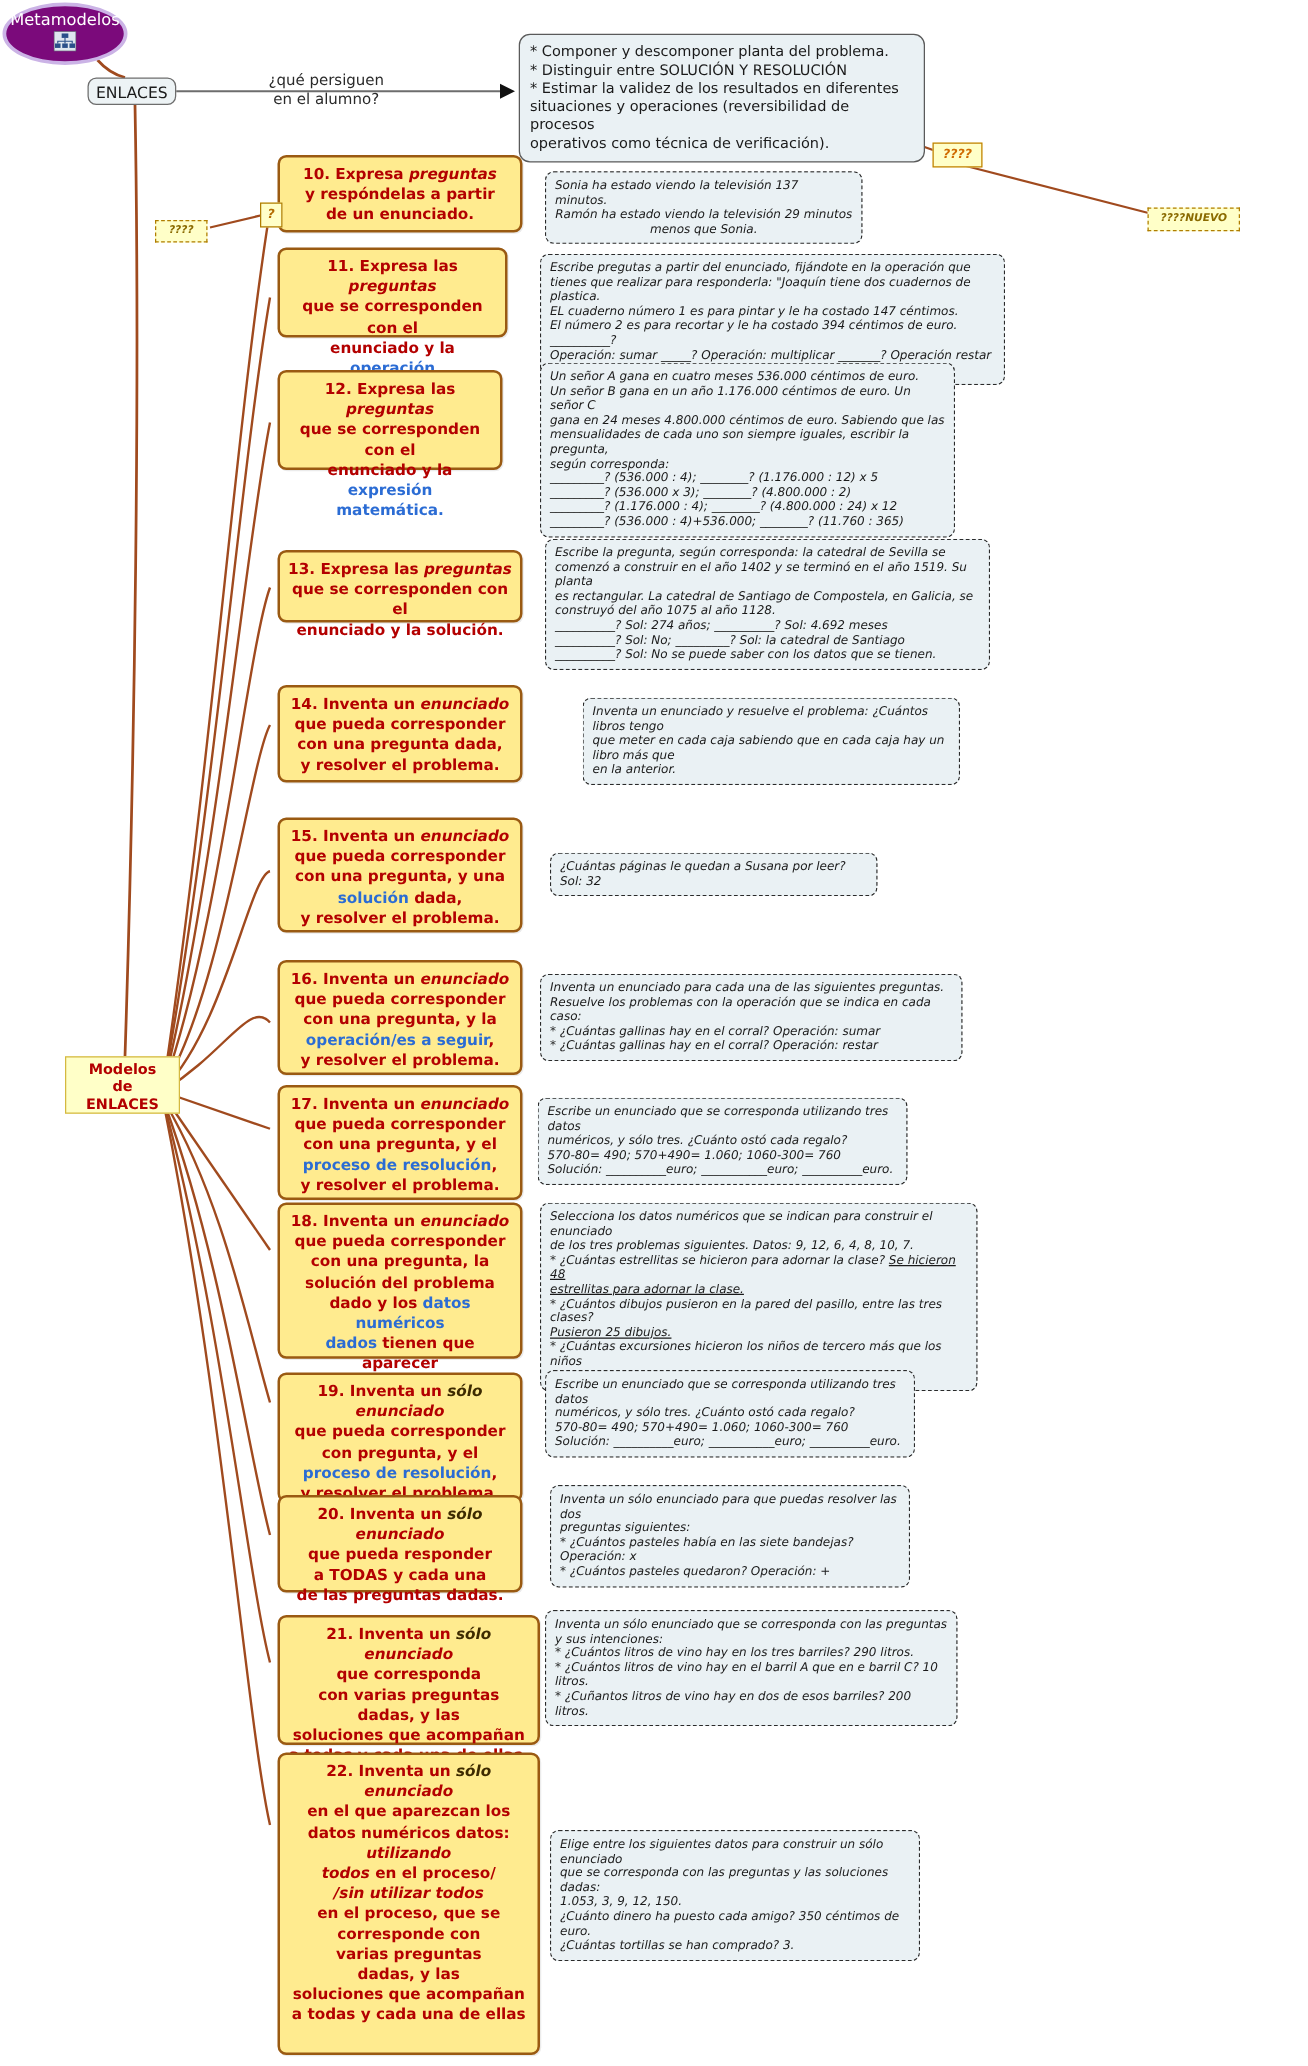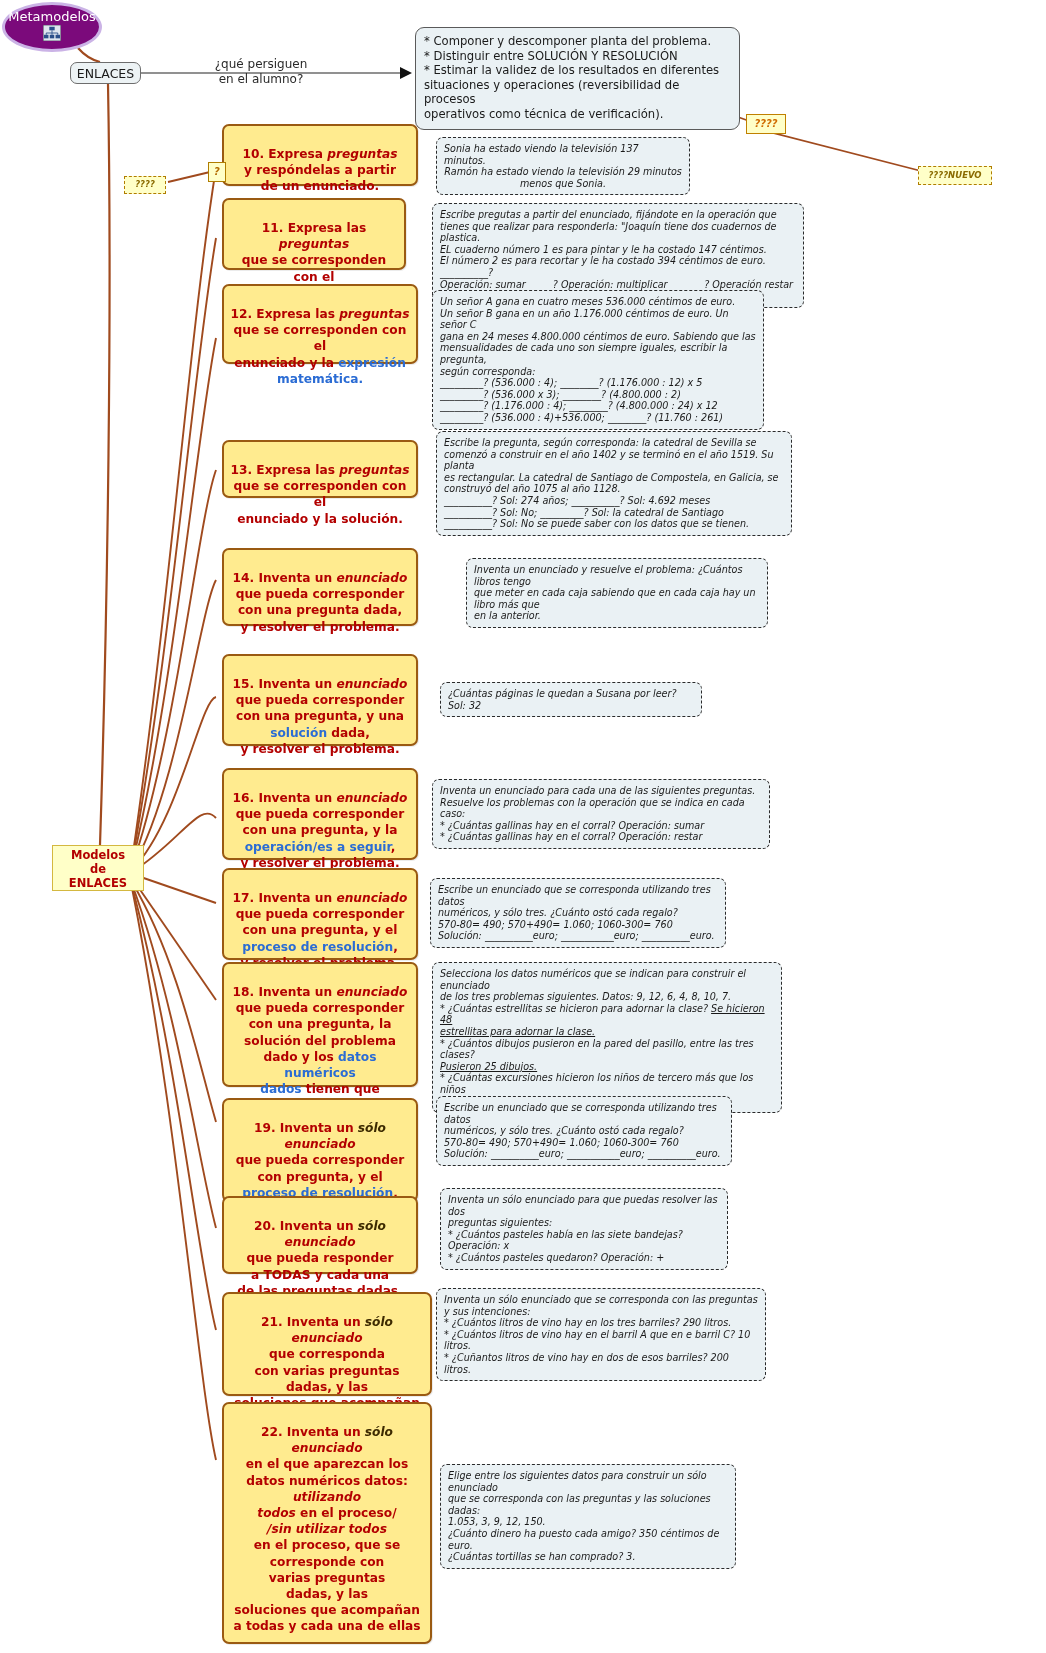--- a/index.html
+++ b/index.html
@@ -67,21 +67,21 @@
   
   .topic{
     background:#ffeb8f;
     border:2.2px solid #9a5a12;
     border-radius:7px;
     color:#b30000;
     font-weight:bold;
     text-align:center;
     font-size:12.2px;
     line-height:16.2px;
-    padding:20px 5px;
+    padding:5px 5px;
     z-index:5;
     box-shadow:1px 1px 0 rgba(0,0,0,.08);
   }
   .topic em{font-style:italic;font-weight:bold;}
   .topic .bl{color:#2b6cd4;}
   .topic .bk{color:#3d2a00;}
 
   
   .note{
     background:#eaf1f4;
@@ -172,21 +172,21 @@
     <div>operativos como técnica de verificación).</div>
   </div>
 
   <div class="qmark" style="left:124px;top:176px;width:40px;height:16px;line-height:15px;">????</div>
   <div class="qmark solid" style="left:208px;top:162px;width:16px;height:18px;line-height:17px;">?</div>
   <div class="qmark solid orange" style="left:746px;top:114px;width:38px;height:18px;line-height:17px;">????</div>
   <div class="qmark" style="left:918px;top:166px;width:72px;height:17px;line-height:16px;">????NUEVO</div>
 
   <div class="node topic" style="left:222px;top:124px;width:196px;height:62px;">10. Expresa <em>preguntas</em><br>y respóndelas a partir<br>de un enunciado.</div>
   <div class="node topic" style="left:222px;top:198px;width:184px;height:72px;">11. Expresa las <em>preguntas</em><br>que se corresponden con el<br>enunciado y la <span class="bl">operación<br>matemática.</span></div>
-  <div class="node topic" style="left:222px;top:284px;width:196px;height:80px;">12. Expresa las <em>preguntas</em><br>que se corresponden con el<br>enunciado y la <span class="bl">expresión<br>matemática.</span></div>
+  <div class="node topic" style="left:222px;top:296px;width:180px;height:80px;">12. Expresa las <em>preguntas</em><br>que se corresponden con el<br>enunciado y la <span class="bl">expresión<br>matemática.</span></div>
   <div class="node topic" style="left:222px;top:440px;width:196px;height:58px;">13. Expresa las <em>preguntas</em><br>que se corresponden con el<br>enunciado y la solución.</div>
   <div class="node topic" style="left:222px;top:548px;width:196px;height:78px;">14.  Inventa un <em>enunciado</em><br>que pueda corresponder<br>con una pregunta dada,<br>y resolver el problema.</div>
   <div class="node topic" style="left:222px;top:654px;width:196px;height:92px;">15.  Inventa un <em>enunciado</em><br>que pueda corresponder<br>con una pregunta, y una<br><span class="bl">solución</span> dada,<br>y resolver el problema.</div>
   <div class="node topic" style="left:222px;top:768px;width:196px;height:92px;">16.  Inventa un <em>enunciado</em><br>que pueda corresponder<br>con una pregunta, y la<br><span class="bl">operación/es a seguir</span>,<br>y resolver el problema.</div>
   <div class="node topic" style="left:222px;top:868px;width:196px;height:92px;">17.  Inventa un <em>enunciado</em><br>que pueda corresponder<br>con una pregunta, y el<br><span class="bl">proceso de resolución</span>,<br>y resolver el problema.</div>
   <div class="node topic" style="left:222px;top:962px;width:196px;height:125px;">18.  Inventa un <em>enunciado</em><br>que pueda corresponder<br>con una pregunta, la<br>solución del problema<br>dado y los <span class="bl">datos numéricos<br>dados</span> tienen que aparecer<br>en el eununciado.</div>
   <div class="node topic" style="left:222px;top:1098px;width:196px;height:104px;">19. Inventa un <em class="bk">sólo</em>  <em>enunciado</em><br>que pueda corresponder<br>con  pregunta, y el<br><span class="bl">proceso de resolución</span>,<br>y resolver el problema.</div>
   <div class="node topic" style="left:222px;top:1196px;width:196px;height:78px;">20. Inventa un <em class="bk">sólo</em>  <em>enunciado</em><br>que pueda responder<br>a TODAS  y cada una<br>de las preguntas dadas.</div>
   <div class="node topic" style="left:222px;top:1292px;width:210px;height:104px;">21. Inventa un <em class="bk">sólo</em>  <em>enunciado</em><br>que corresponda<br>con varias preguntas<br>dadas, y las<br>soluciones que acompañan<br>a todas y cada una de ellas.</div>
   <div class="node topic" style="left:222px;top:1402px;width:210px;height:242px;">22. Inventa un <em class="bk">sólo</em>  <em>enunciado</em><br>en el que aparezcan los<br>datos numéricos datos:<br><em>utilizando</em><br><em>todos</em>  en el proceso/<br><em>/sin utilizar todos</em><br>en el proceso, que se<br>corresponde con<br>varias preguntas<br>dadas, y las<br>soluciones que acompañan<br>a todas y cada una de ellas</div>
@@ -205,21 +205,21 @@
     </div>
   <div class="node note" style="left:432px;top:290px;width:332px;">
       <div>Un señor A gana en cuatro meses 536.000 céntimos de euro.</div>
       <div>Un señor B gana  en un año 1.176.000 céntimos de euro. Un señor C</div>
       <div>gana en 24 meses 4.800.000 céntimos de euro. Sabiendo que las</div>
       <div>mensualidades de cada uno son siempre iguales, escribir la pregunta,</div>
       <div>según corresponda:</div>
       <div>_________? (536.000 : 4);  ________? (1.176.000 : 12) x 5</div>
       <div>_________? (536.000 x 3);  ________? (4.800.000 : 2)</div>
       <div>_________? (1.176.000 : 4);  ________? (4.800.000 : 24) x 12</div>
-      <div>_________? (536.000 : 4)+536.000;  ________? (11.760 : 261)</div>
+      <div>_________? (536.000 : 4)+536.000;  ________? (11.760 : 365)</div>
     </div>
   <div class="node note" style="left:436px;top:431px;width:356px;">
       <div>Escribe la pregunta, según corresponda: la catedral de Sevilla se</div>
       <div>comenzó a construir en el año 1402 y se terminó en el año 1519. Su planta</div>
       <div>es rectangular. La catedral de Santiago de Compostela, en Galicia, se</div>
       <div>construyó del año 1075 al año 1128.</div>
       <div>__________? Sol: 274 años; __________? Sol: 4.692 meses</div>
       <div>__________? Sol: No; _________? Sol: la catedral de Santiago</div>
       <div>__________? Sol: No se puede saber con los datos que se tienen.</div>
     </div>

